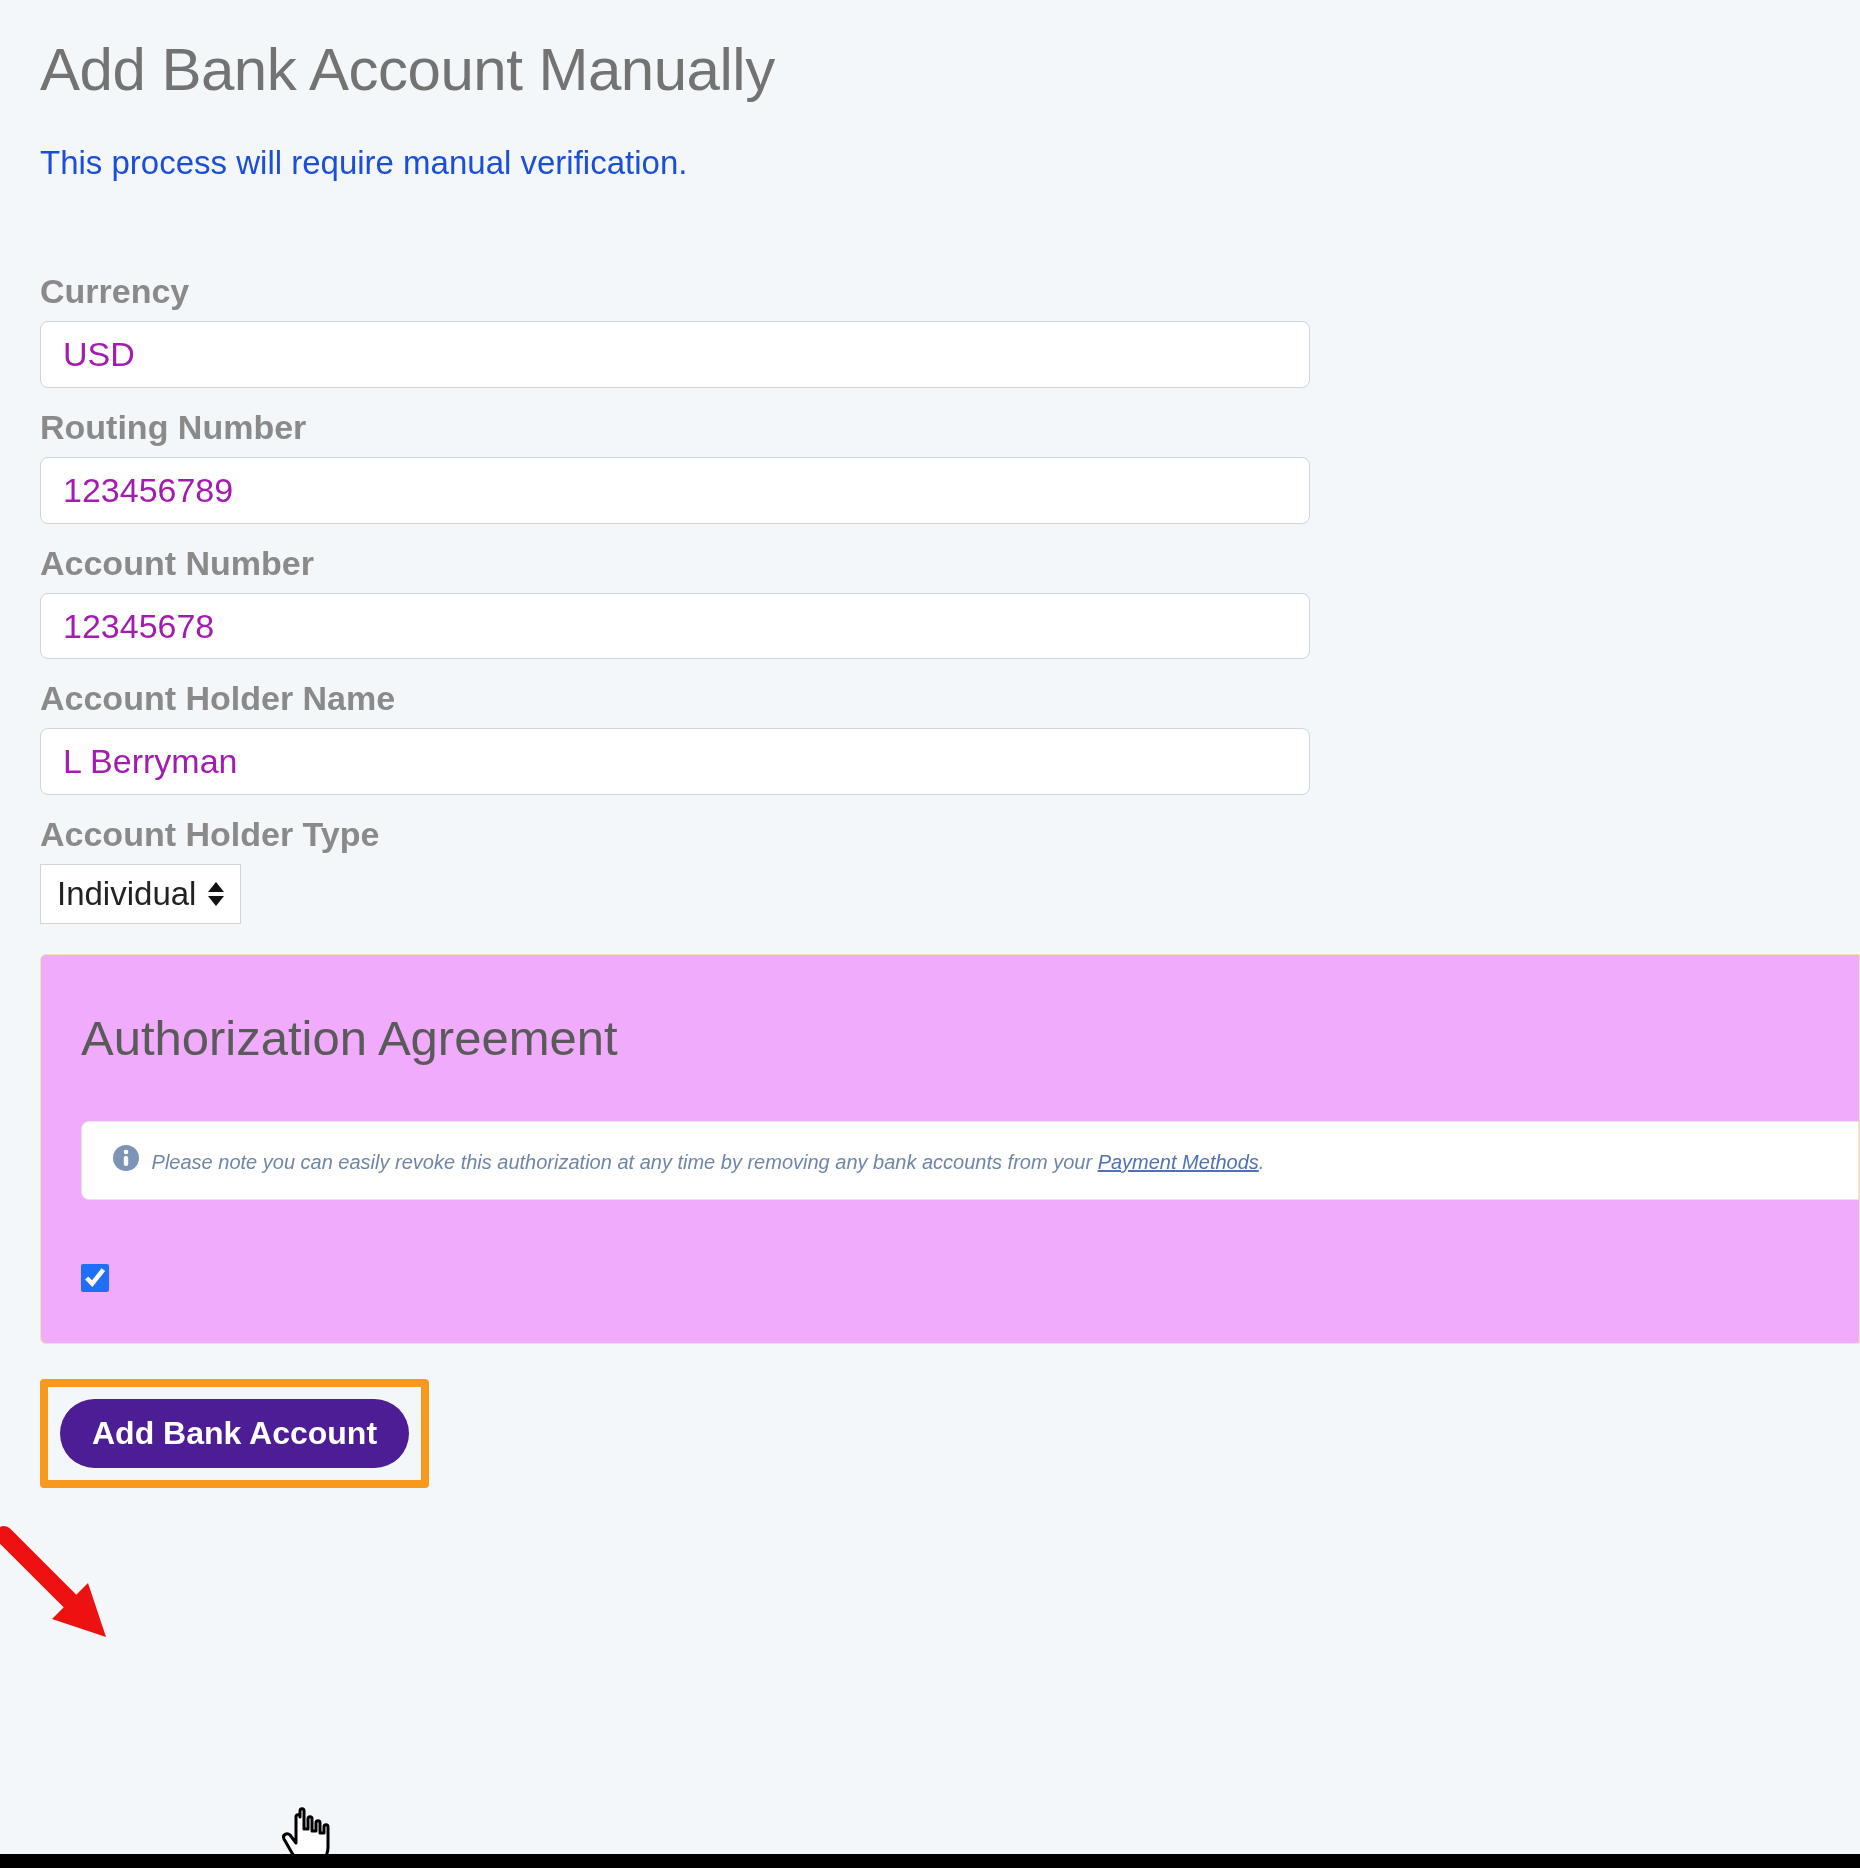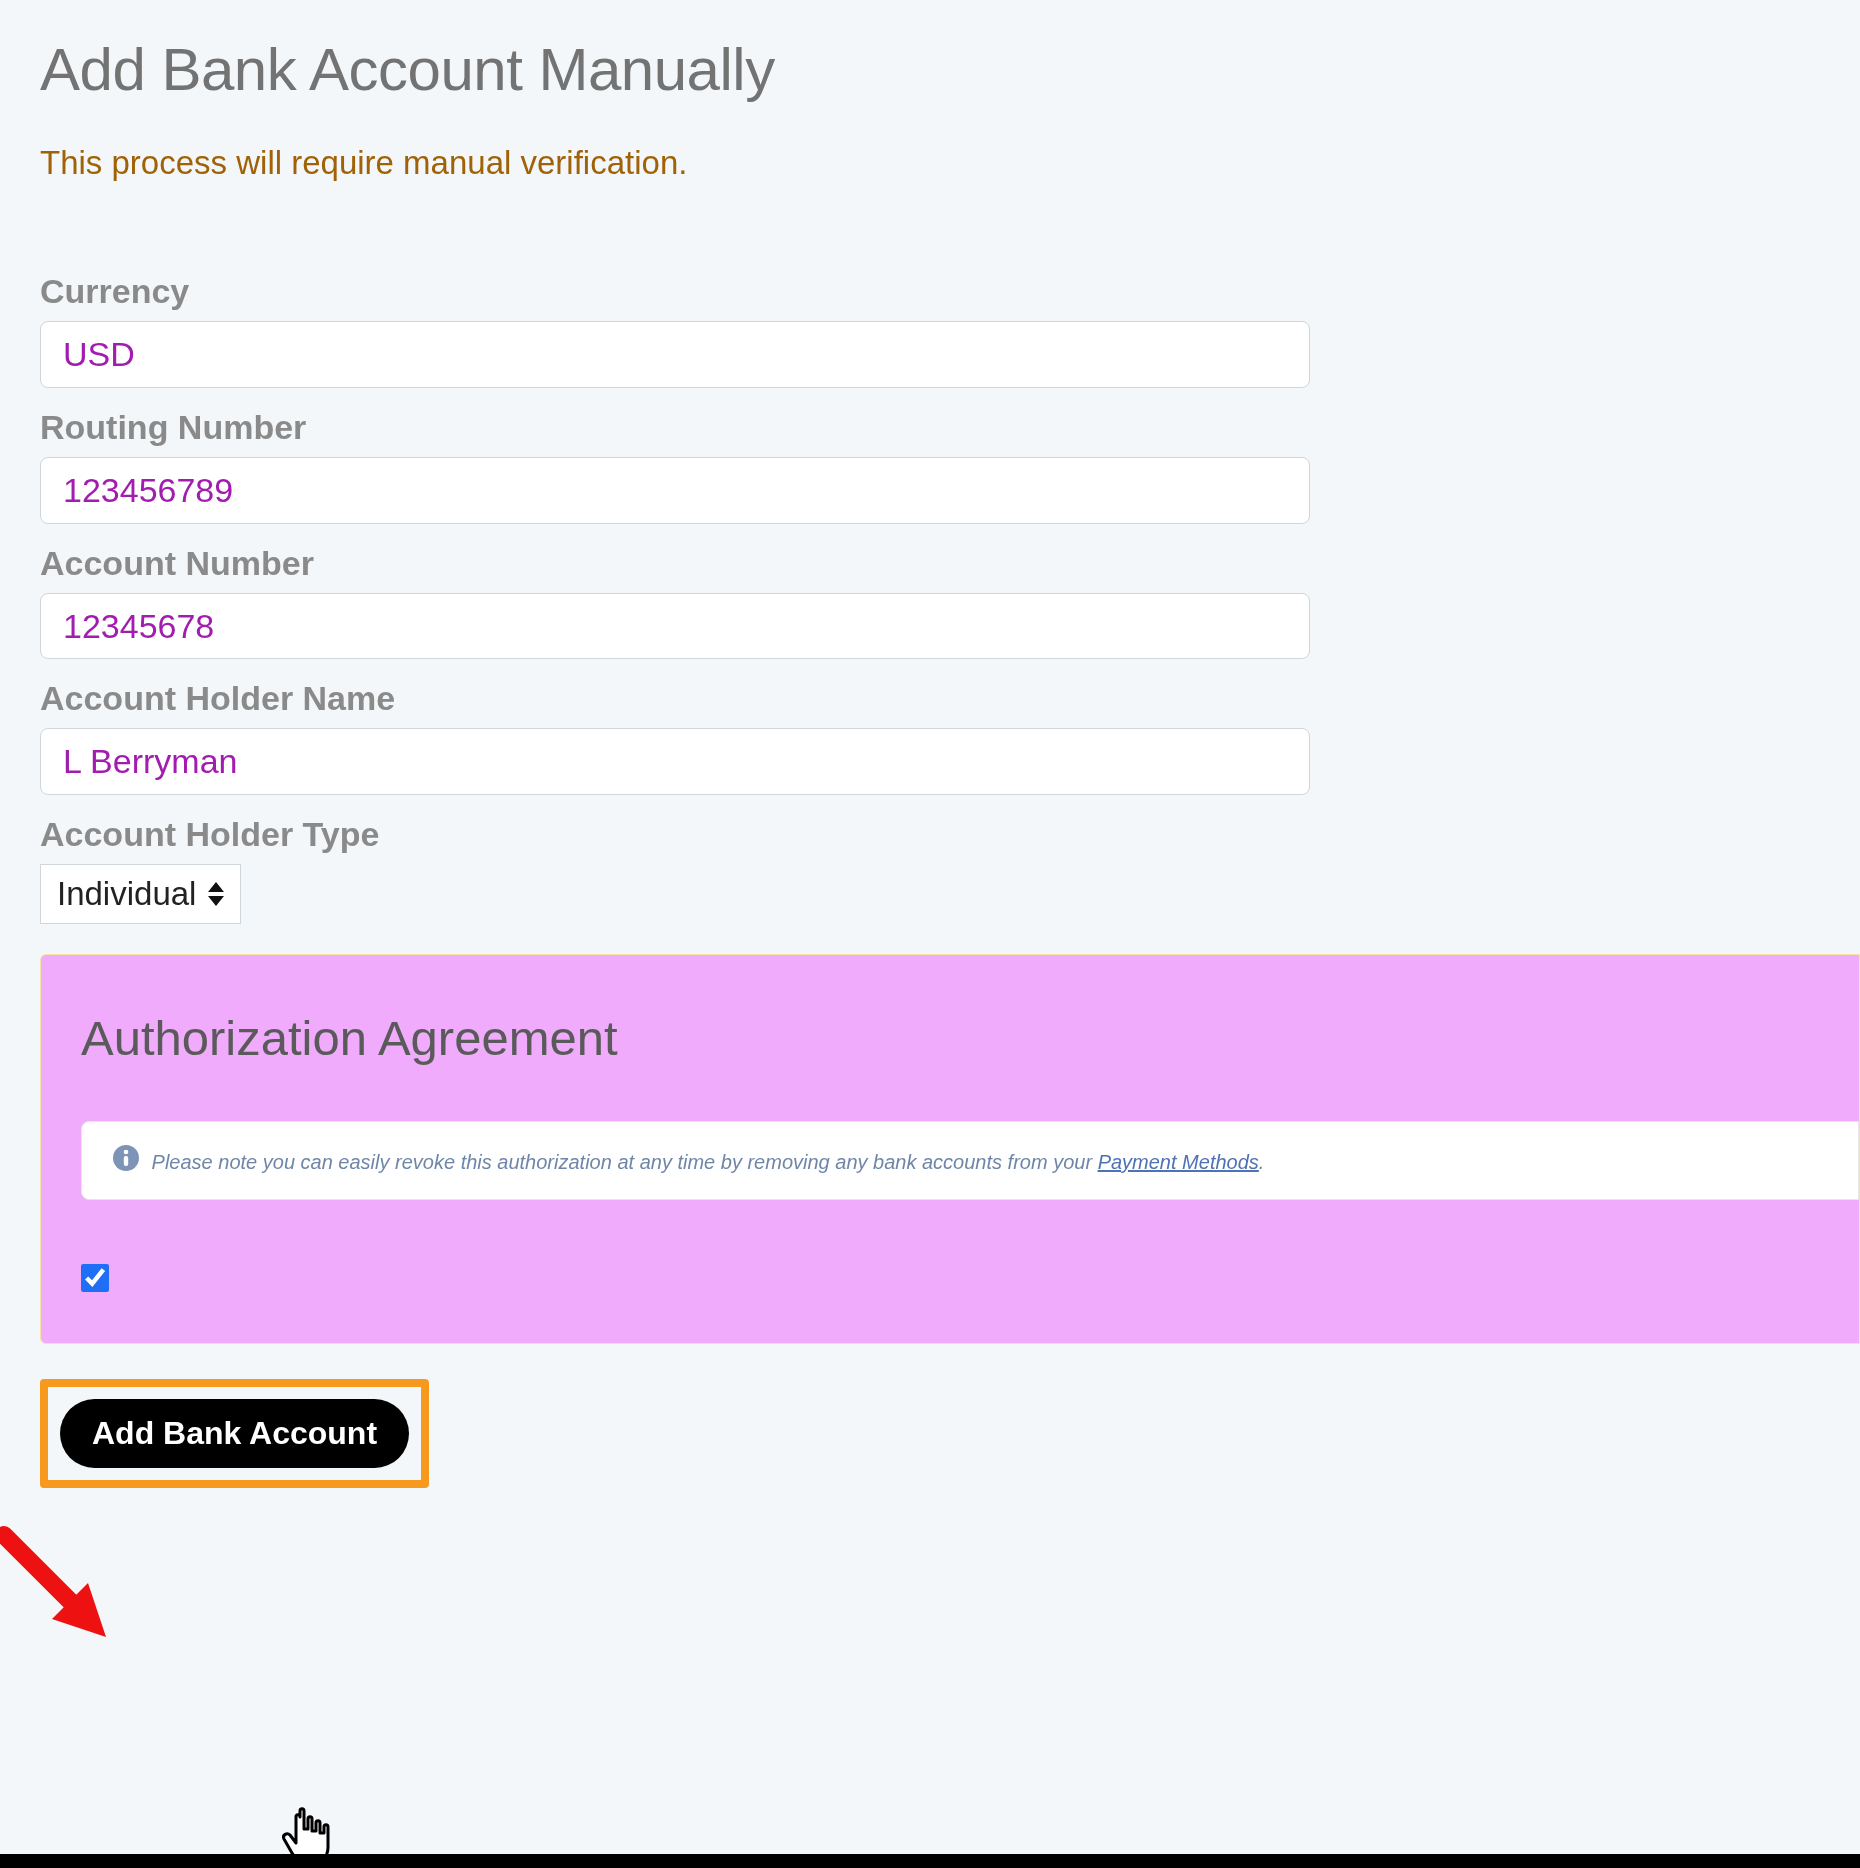--- a/index.html
+++ b/index.html
@@ -14,21 +14,21 @@
     }
     h1.page-title {
       font-size: 60px;
       font-weight: 500;
       color: #737373;
       margin-bottom: 40px;
       letter-spacing: -0.5px;
     }
     p.page-subtitle {
       font-size: 33px;
-      color: #a16207;
+      color: #1d4ed8;
       margin-bottom: 90px;
     }
     .form-group { margin-bottom: 20px; }
     .form-label {
       display: block;
       font-size: 34px;
       font-weight: 600;
       color: #8a8a8a;
       margin-bottom: 10px;
     }
@@ -103,21 +103,21 @@
       margin-right: 12px;
     }
     .submit-wrap {
       margin-top: 35px;
       display: inline-block;
       border: 8px solid #f7991c;
       border-radius: 4px;
       padding: 12px;
     }
     .submit-btn {
-      background: #000000;
+      background: #4c1d95;
       color: #fff;
       font-size: 32px;
       font-weight: 700;
       border: none;
       border-radius: 40px;
       padding: 16px 32px;
       cursor: pointer;
     }
     .arrow-annotation {
       position: absolute;

